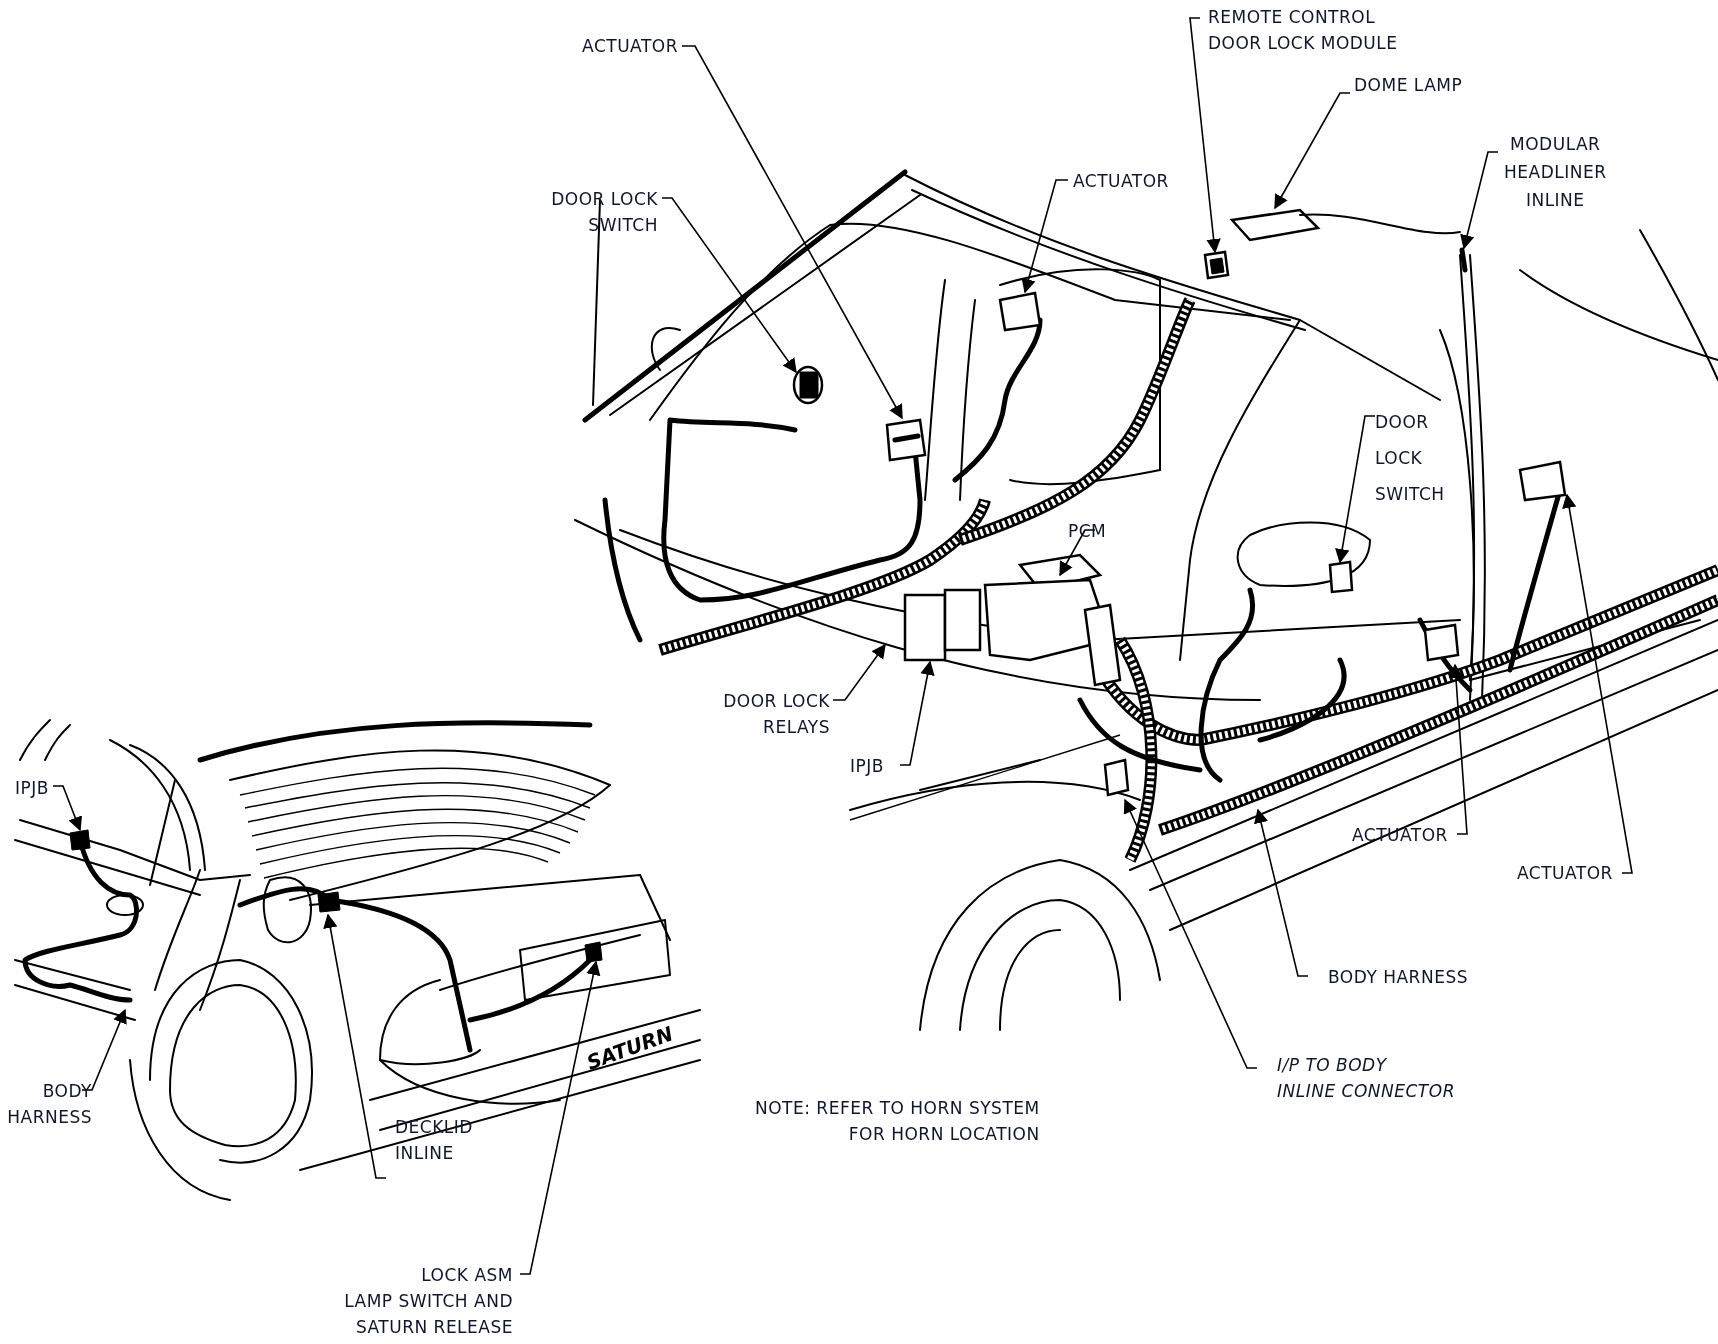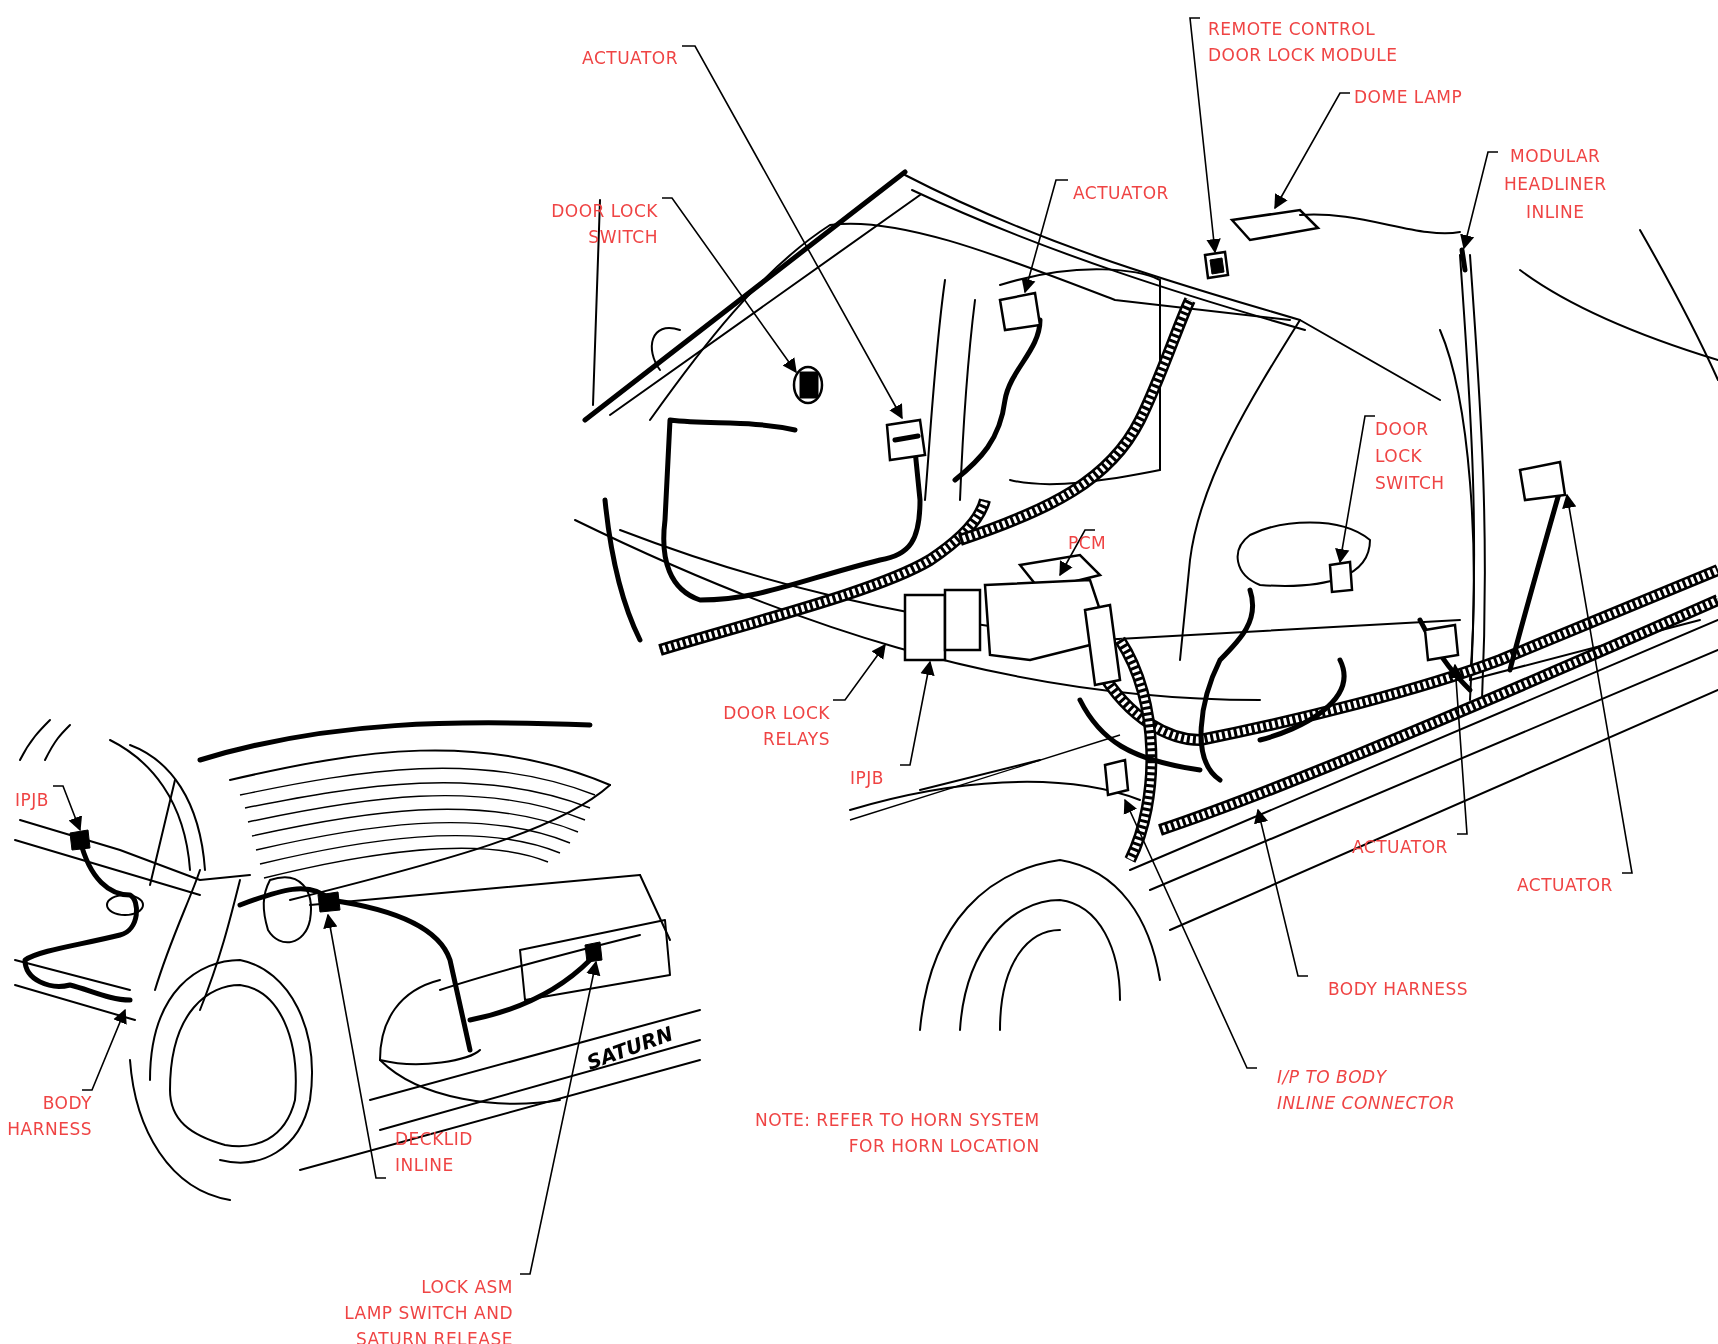--- a/index.html
+++ b/index.html
@@ -1,18 +1,18 @@
 <!DOCTYPE html>
 <html><head>
 <meta charset="utf-8">
 <style>
   html, body { margin:0; padding:0; background:#ffffff; }
   body { width:1718px; height:1344px; overflow:hidden; position:relative; }
   #diagram { position:absolute; left:0; top:0; width:1718px; height:1344px; }
-  .lbl { position:absolute; font-family:"DejaVu Sans", sans-serif; font-size:17px; color:#ef4444; line-height:26px; letter-spacing:0.5px; white-space:pre;margin-top:12px; }
+  .lbl { position:absolute; font-family:"DejaVu Sans", sans-serif; font-size:17px; color:#0f172a; line-height:26px; letter-spacing:0.5px; white-space:pre; }
   .r { text-align:right; }
   svg .ln { fill:none; stroke:#000; stroke-width:2; stroke-linecap:round; stroke-linejoin:round; }
   svg .thin { fill:none; stroke:#000; stroke-width:1.4; }
   svg .thick { fill:none; stroke:#000; stroke-width:5; stroke-linecap:round; stroke-linejoin:round; }
   svg .harn { fill:none; stroke:#000; stroke-width:9; stroke-dasharray:3 3; stroke-linecap:butt; }
   svg .harnbg { fill:none; stroke:#000; stroke-width:12; }
   svg .harnin { fill:none; stroke:#fff; stroke-width:7; }
   svg .comp { fill:#fff; stroke:#000; stroke-width:2.5; }
   svg .blk { fill:#000; stroke:#000; }
   svg .ldr { fill:none; stroke:#000; stroke-width:1.6; }
@@ -226,21 +226,21 @@
 <div class="lbl r" style="left:560px; top:33px; width:118px;">ACTUATOR</div>
 <div class="lbl r" style="left:530px; top:186px; width:128px;">DOOR LOCK
 SWITCH</div>
 <div class="lbl" style="left:1073px; top:168px;">ACTUATOR</div>
 <div class="lbl" style="left:1208px; top:4px;">REMOTE CONTROL
 DOOR LOCK MODULE</div>
 <div class="lbl" style="left:1354px; top:72px;">DOME LAMP</div>
 <div class="lbl" style="left:1504px; top:130px; line-height:28px;text-align:center;">MODULAR
 HEADLINER
 INLINE</div>
-<div class="lbl" style="left:1375px; top:404px; line-height:27px;">DOOR
+<div class="lbl" style="left:1375px; top:404px; line-height:36px;">DOOR
 LOCK
 SWITCH</div>
 <div class="lbl" style="left:1068px; top:518px;">PCM</div>
 <div class="lbl r" style="left:690px; top:688px; width:140px;">DOOR LOCK
 RELAYS</div>
 <div class="lbl" style="left:850px; top:753px;">IPJB</div>
 <div class="lbl" style="left:1352px; top:822px;">ACTUATOR</div>
 <div class="lbl" style="left:1517px; top:860px;">ACTUATOR</div>
 <div class="lbl" style="left:1328px; top:964px;">BODY HARNESS</div>
 <div class="lbl" style="left:1277px; top:1052px;font-style:italic;">I/P TO BODY

